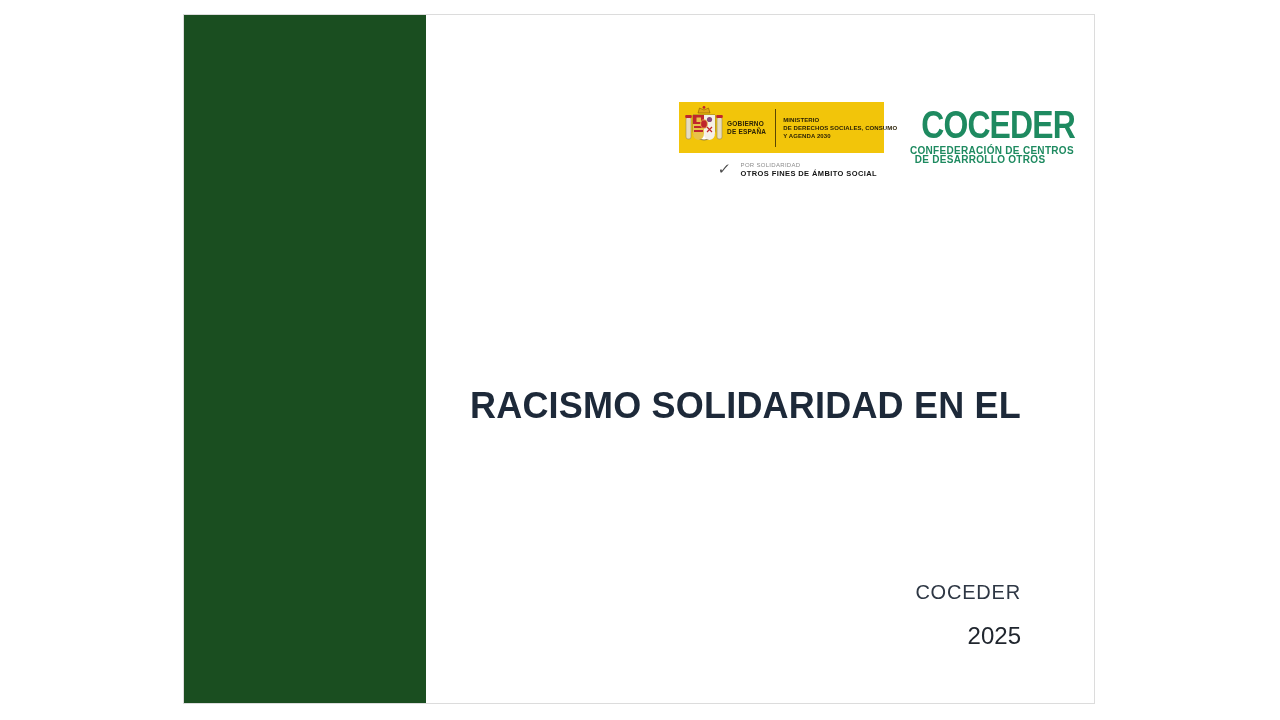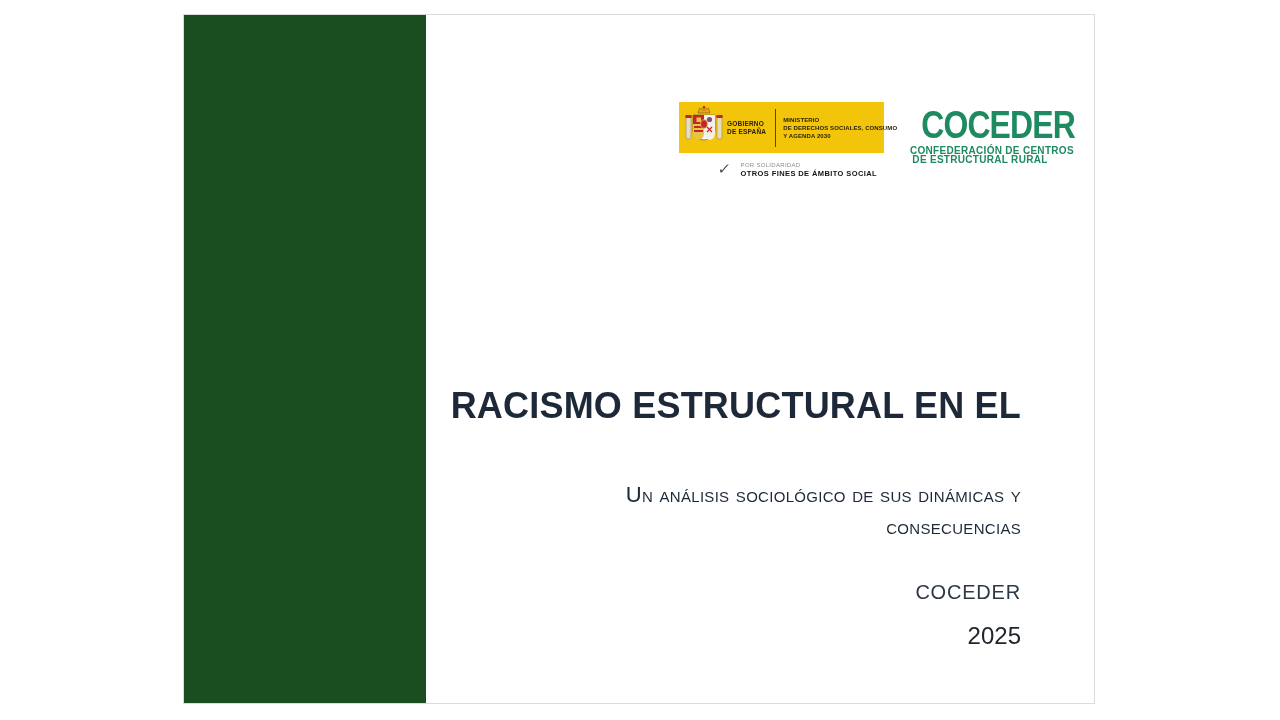--- a/index.html
+++ b/index.html
@@ -196,30 +196,26 @@
       <span>
         <div class="sol-small">POR SOLIDARIDAD</div>
         <div class="sol-bold">OTROS FINES DE ÁMBITO SOCIAL</div>
       </span>
     </div>
 
     <div class="coceder-logo">
       <div class="coceder-word">COCEDER</div>
       <div class="coceder-tagline">
         <span>CONFEDERACIÓN DE CENTROS</span><br>
-        <span>DE ESTRUCTURAL RURAL</span>
+        <span>DE DESARROLLO OTROS</span>
       </div>
     </div>
 
     <div class="doc-title">
-      <div>RACISMO ESTRUCTURAL EN EL</div>
-    </div>
-
-    <div class="doc-subtitle">
-      <span>Un análisis sociológico de sus dinámicas y</span><br>
-      <span>consecuencias</span>
-    </div>
+      <div>RACISMO SOLIDARIDAD EN EL</div>
+    </div>
+
 
     <div class="doc-author">COCEDER</div>
     <div class="doc-year">2025</div>
 
   </div>
 </div>
 
 </body></html>

